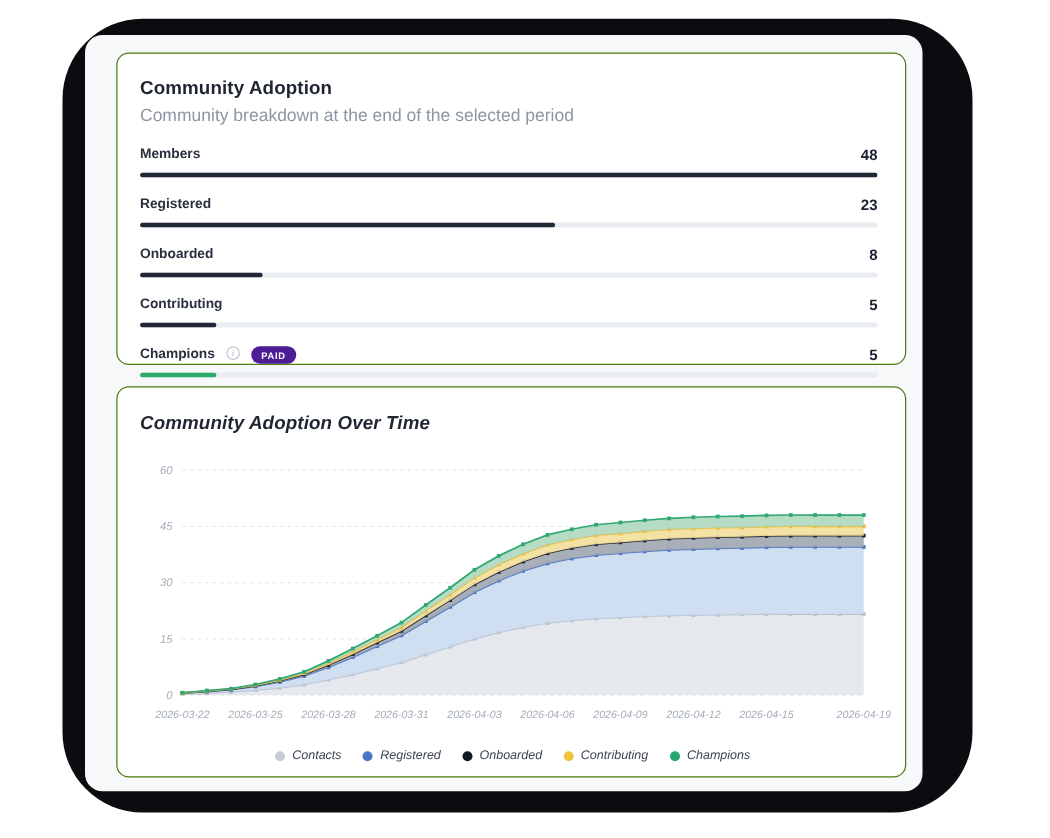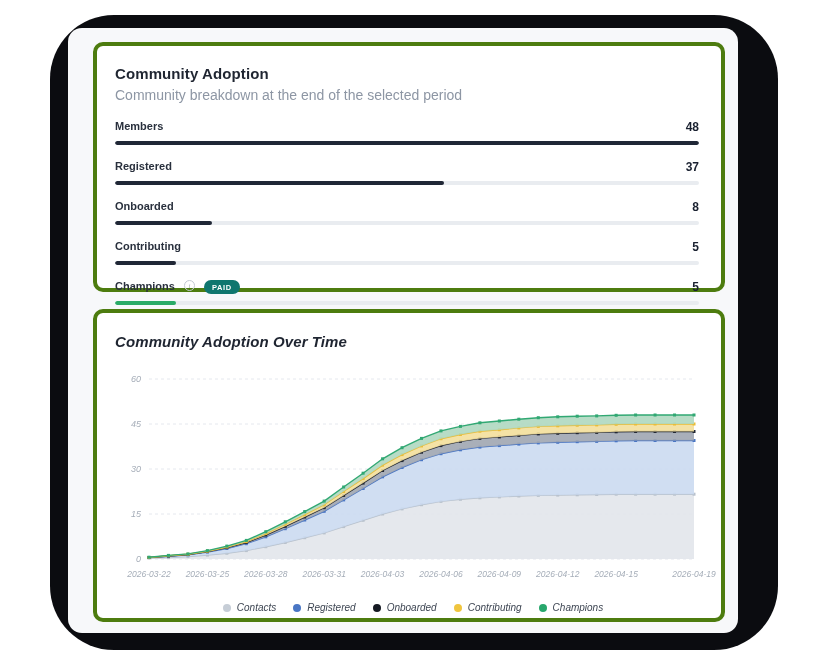--- a/index.html
+++ b/index.html
@@ -5,40 +5,40 @@
   * { margin:0; padding:0; box-sizing:border-box; }
   html,body { width:840px; height:670px; background:#ffffff; font-family:"Liberation Sans", sans-serif; overflow:hidden; }
   .stage { position:relative; width:840px; height:670px; }
 
   .device-frame { position:absolute; left:50px; top:15px; width:728px; height:635px;
     background:#0b0c10; border-radius:64px; }
   .panel { position:absolute; left:68px; top:28px; width:670px; height:605px;
     background:#f7f8fa; border-radius:14px; }
 
   .card { position:absolute; left:93px; width:632px; background:#ffffff;
-    border:4px solid #4d7c0f; border-radius:10px; }
+    border:1px solid #4d7c0f; border-radius:10px; }
   .card-1 { top:42px; height:250px; padding:19px 22px 0 18px; }
   .card-2 { top:309px; height:313px; padding:20px 0 0 0;font-style:italic; }
 
   .card-title { font-size:15px; font-weight:700; color:#1f2531; letter-spacing:.1px; }
   .card-sub { font-size:14px; color:#8d96a4; margin-top:5px; }
   .card-2 .card-title, .card-2 .card-sub { padding-left:18px; }
 
   .metrics { margin-top:17px; }
   .metric-row { margin-bottom:15px; }
   .metric-head { display:flex; }
   .metric-label { font-size:11px; font-weight:700; color:#29303d; }
   .metric-value { margin-left:auto; font-size:12px; font-weight:700; color:#1a2130; }
   .metric-track { margin-top:7px; height:4px; border-radius:2px; background:#e9ecf0; overflow:hidden; }
   .metric-fill { height:4px; border-radius:2px; background:#202736; width:0; }
 
   .info-icon { width:11px; height:11px; border:1px solid #c3cad3; border-radius:50%;
     margin-left:9px; display:inline-flex; align-items:center; justify-content:center;
     font-size:7px; color:#aab2bc; font-style:italic; font-family:"Liberation Serif", serif; }
-  .paid-badge { margin-left:9px; background:#0f766e; color:#ffffff; font-size:7.5px;
+  .paid-badge { margin-left:9px; background:#4c1d95; color:#ffffff; font-size:7.5px;
     font-weight:700; letter-spacing:.6px; padding:2.5px 8px; border-radius:8px; }
 
   .chart-wrap { position:absolute; left:0; top:58px; width:632px; height:215px; }
   svg text { font-family:"Liberation Sans", sans-serif; }
 
   .legend { position:absolute; left:0; top:289px; width:632px; display:flex;
     justify-content:center; gap:17px; align-items:center; }
   .legend-item { display:flex; align-items:center; gap:6px; }
   .legend-dot { width:8px; height:8px; border-radius:50%; background:#ccc; }
   .legend-label { font-size:10px; color:#3d4552; }
@@ -60,21 +60,21 @@
           <span class="metric-label">Members</span>
           <span class="metric-value">48</span>
         </div>
         <div class="metric-track">
             <div class="metric-fill" style="width: 100%; background: rgb(32, 39, 54);"></div>
           </div>
       </div>
       <div class="metric-row">
         <div class="metric-head">
           <span class="metric-label">Registered</span>
-          <span class="metric-value">37</span>
+          <span class="metric-value">23</span>
         </div>
         <div class="metric-track">
             <div class="metric-fill" style="width: 56.25%; background: rgb(32, 39, 54);"></div>
           </div>
       </div>
       <div class="metric-row">
         <div class="metric-head">
           <span class="metric-label">Onboarded</span>
           <span class="metric-value">8</span>
         </div>

